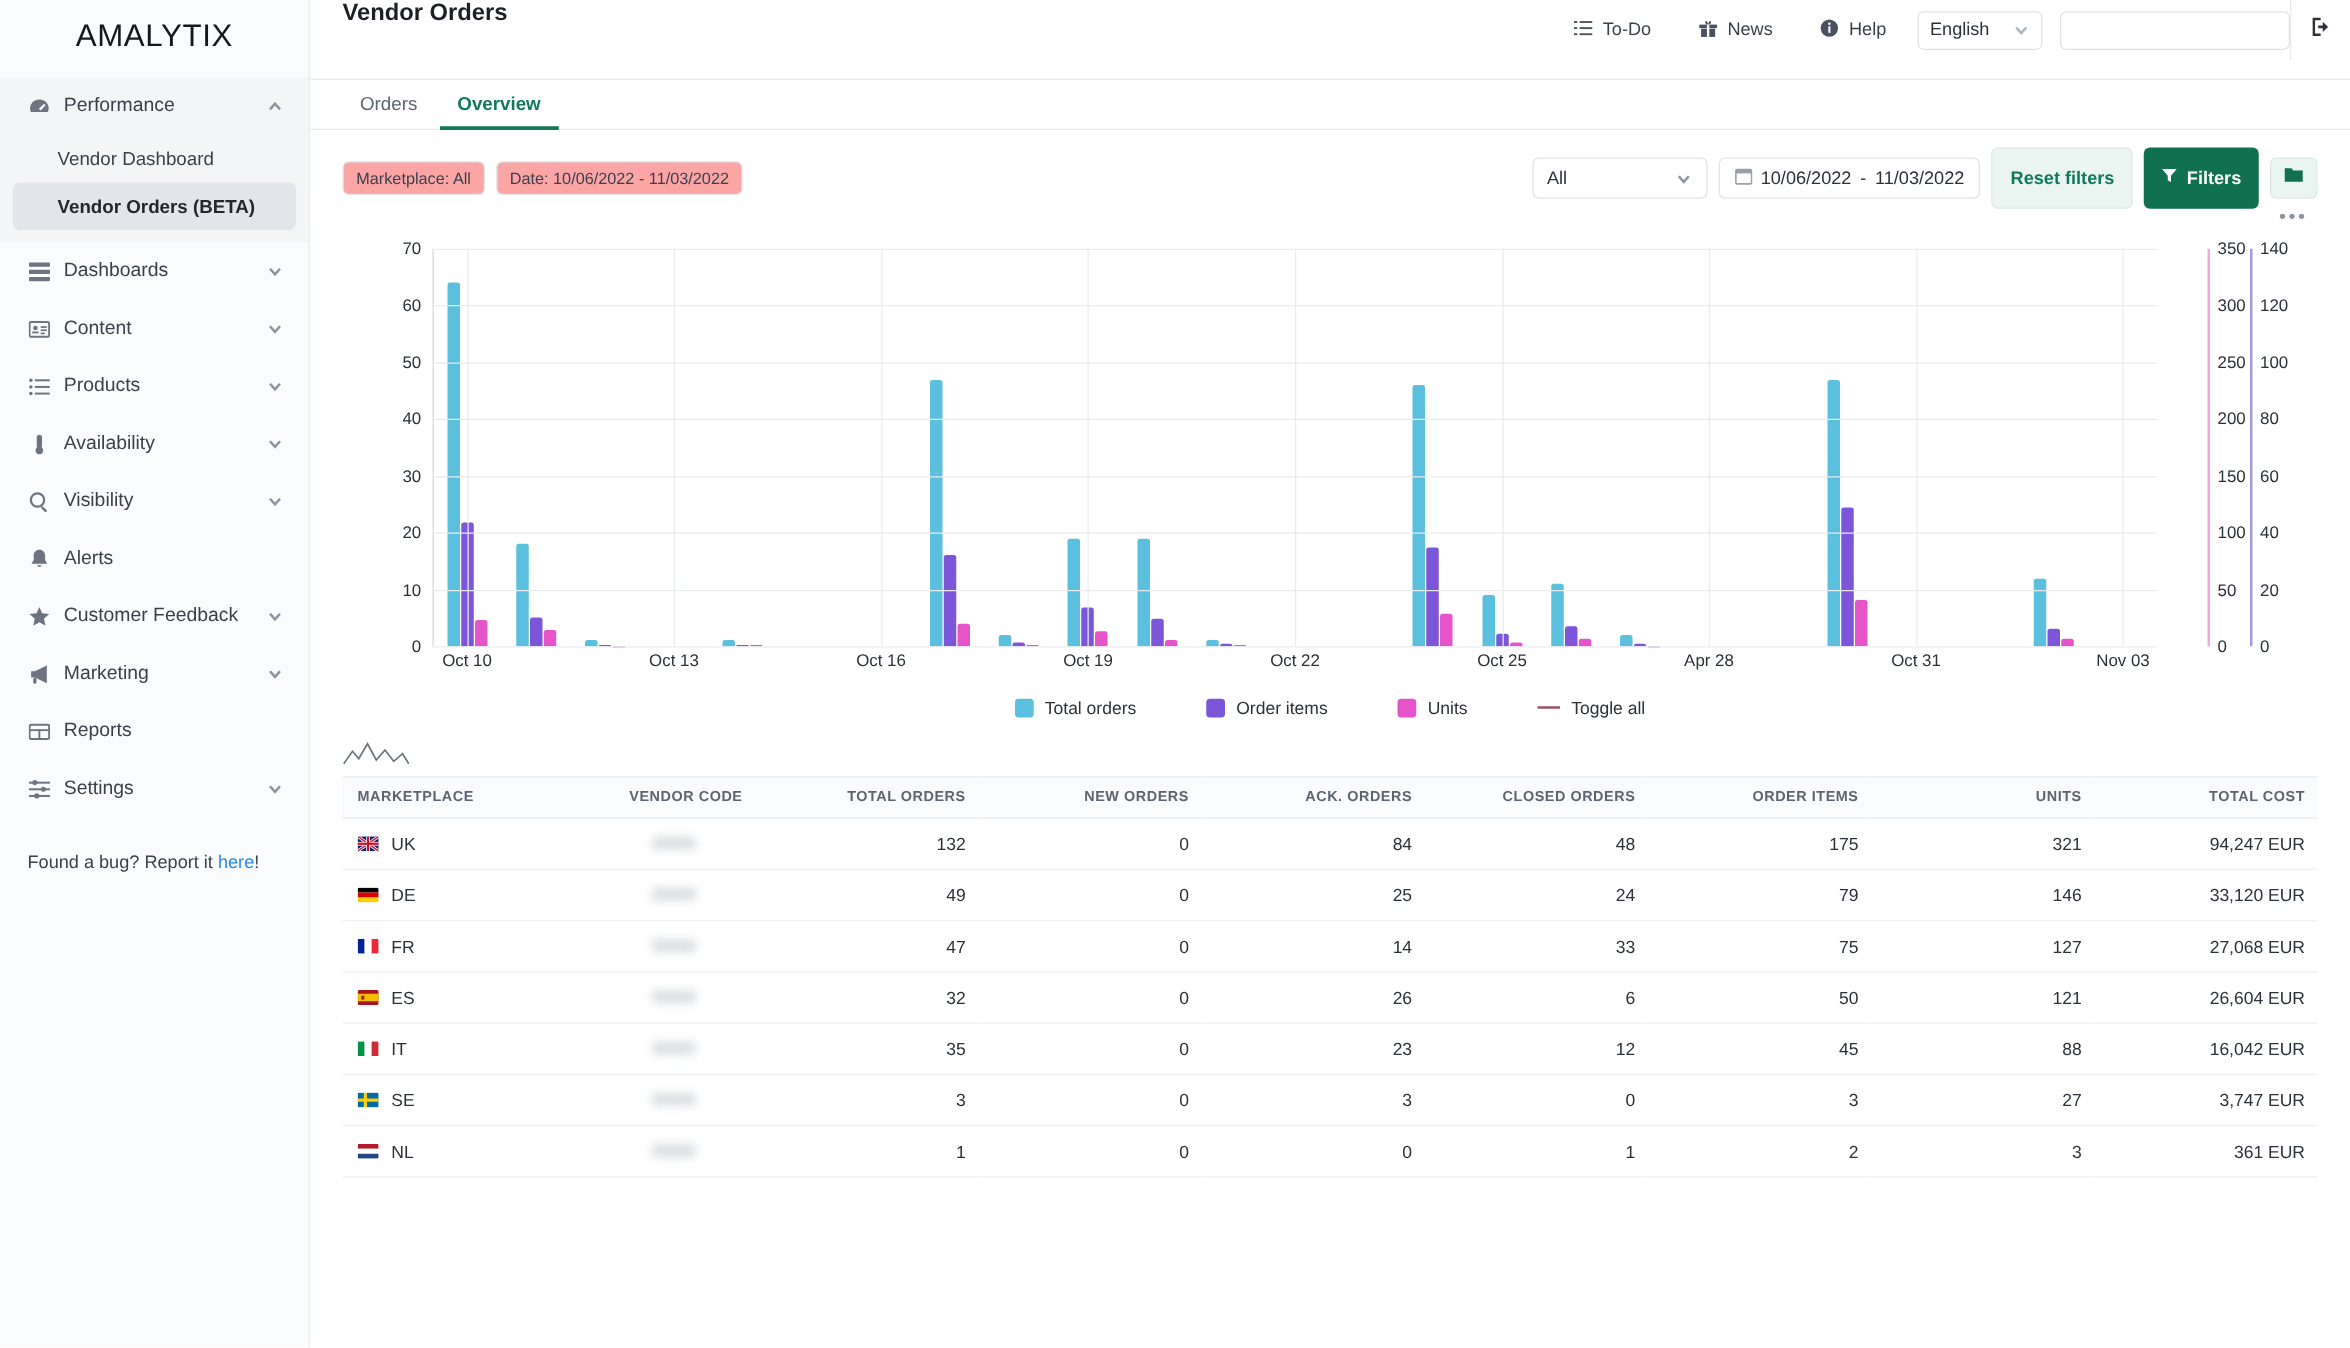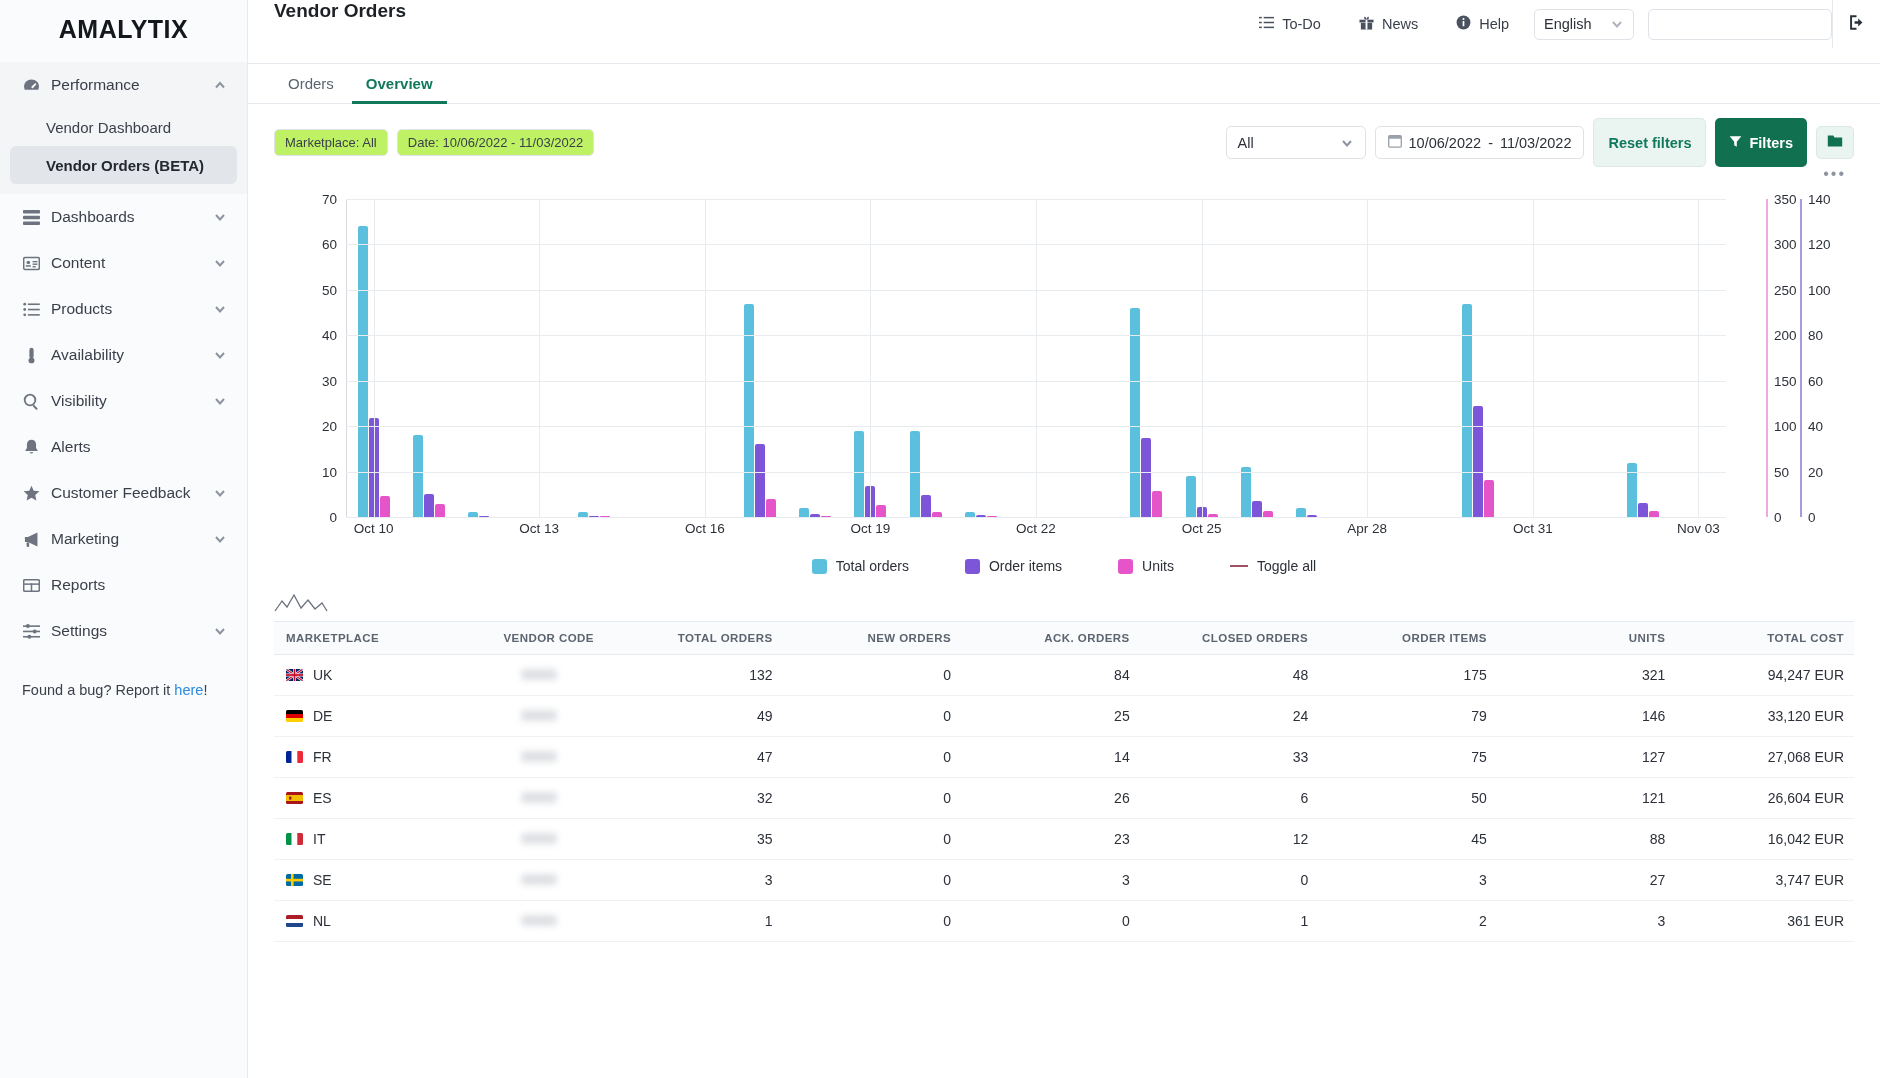--- a/index.html
+++ b/index.html
@@ -14,21 +14,21 @@
 
   
   .sidebar {
     width: 248px; height: 1078px; flex: 0 0 248px;
     background: #fafbfc;
     border-right: 1px solid #e7eaee;
     display: flex; flex-direction: column;
   }
   .logo {
     height: 58px; display: flex; align-items: center; justify-content: center;
-    font-size: 25px; font-weight: 700; letter-spacing: 0.5px; color: #14171c;
+    font-size: 25px; font-weight: 400; letter-spacing: 0.5px; color: #14171c;
   }
   .nav { padding-top: 4px; }
   .nav-group { position: relative; }
   .nav-item {
     display: flex; align-items: center; height: 46px;
     padding: 0 20px 0 22px; cursor: pointer; gap: 11px;
     font-size: 15.5px; color: #3a3f4a;
   }
   .nav-item.expanded { background: #f3f5f7; }
   .nav-ico { width: 18px; height: 18px; flex: 0 0 18px; display:flex; align-items:center; justify-content:center; color: #6d7480; }
@@ -86,21 +86,21 @@
     border-bottom: 3px solid transparent; position: relative; top: 1px;
   }
   .tab.active { color: #11795b; font-weight: 600; border-bottom-color: #11795b; }
 
   .filterbar {
     display: flex; align-items: center; padding: 14px 26px 10px 26px; gap: 9px;
   }
   .chip {
     height: 27px; display: flex; align-items: center; padding: 0 10px;
     border: 1px solid #dfe3e8; border-radius: 5px; font-size: 13px; color: #3a3f4a;
-    background: #bef264;
+    background: #fca5a5;
   }
   .filter-right { margin-left: auto; display: flex; align-items: center; gap: 9px; }
   .select-all {
     width: 140px; height: 33px; border: 1px solid #dfe3e8; border-radius: 5px;
     display: flex; align-items: center; justify-content: space-between;
     padding: 0 11px; font-size: 14.5px; background: #fff; cursor: pointer;
   }
   .date-range {
     height: 33px; border: 1px solid #dfe3e8; border-radius: 5px; background: #fff;
     display: flex; align-items: center; gap: 7px; padding: 0 12px; font-size: 14.5px; color: #2c3038;

